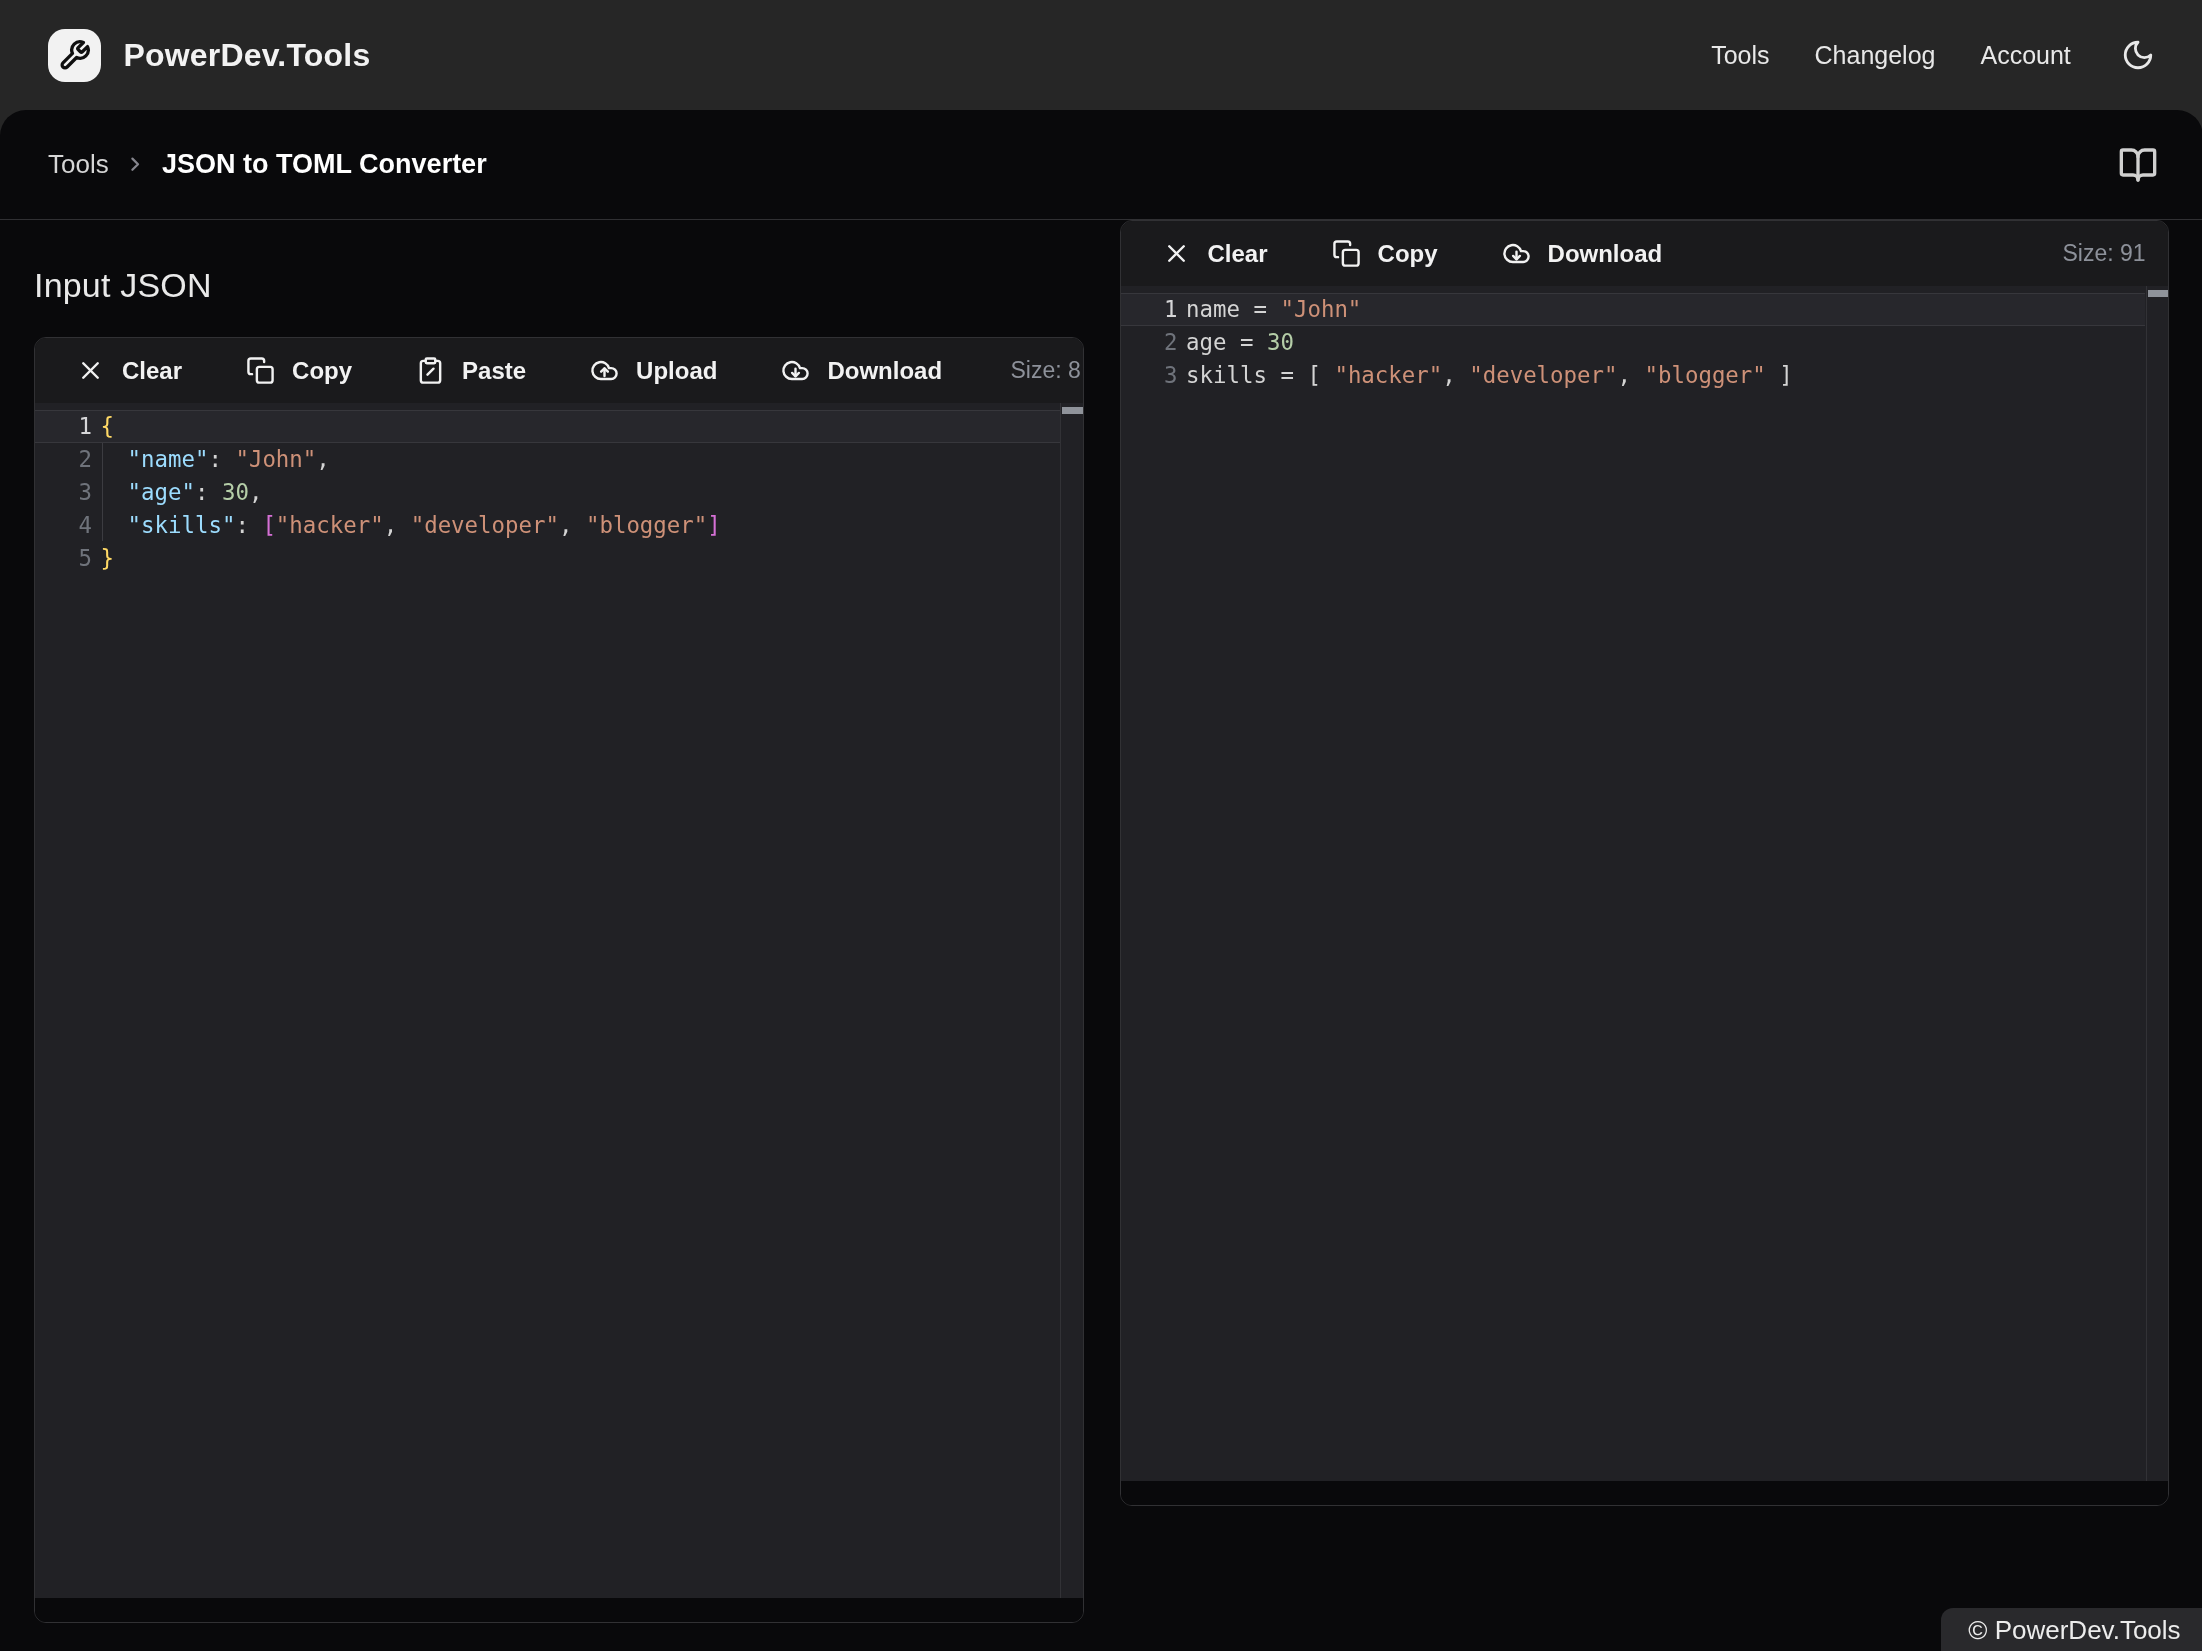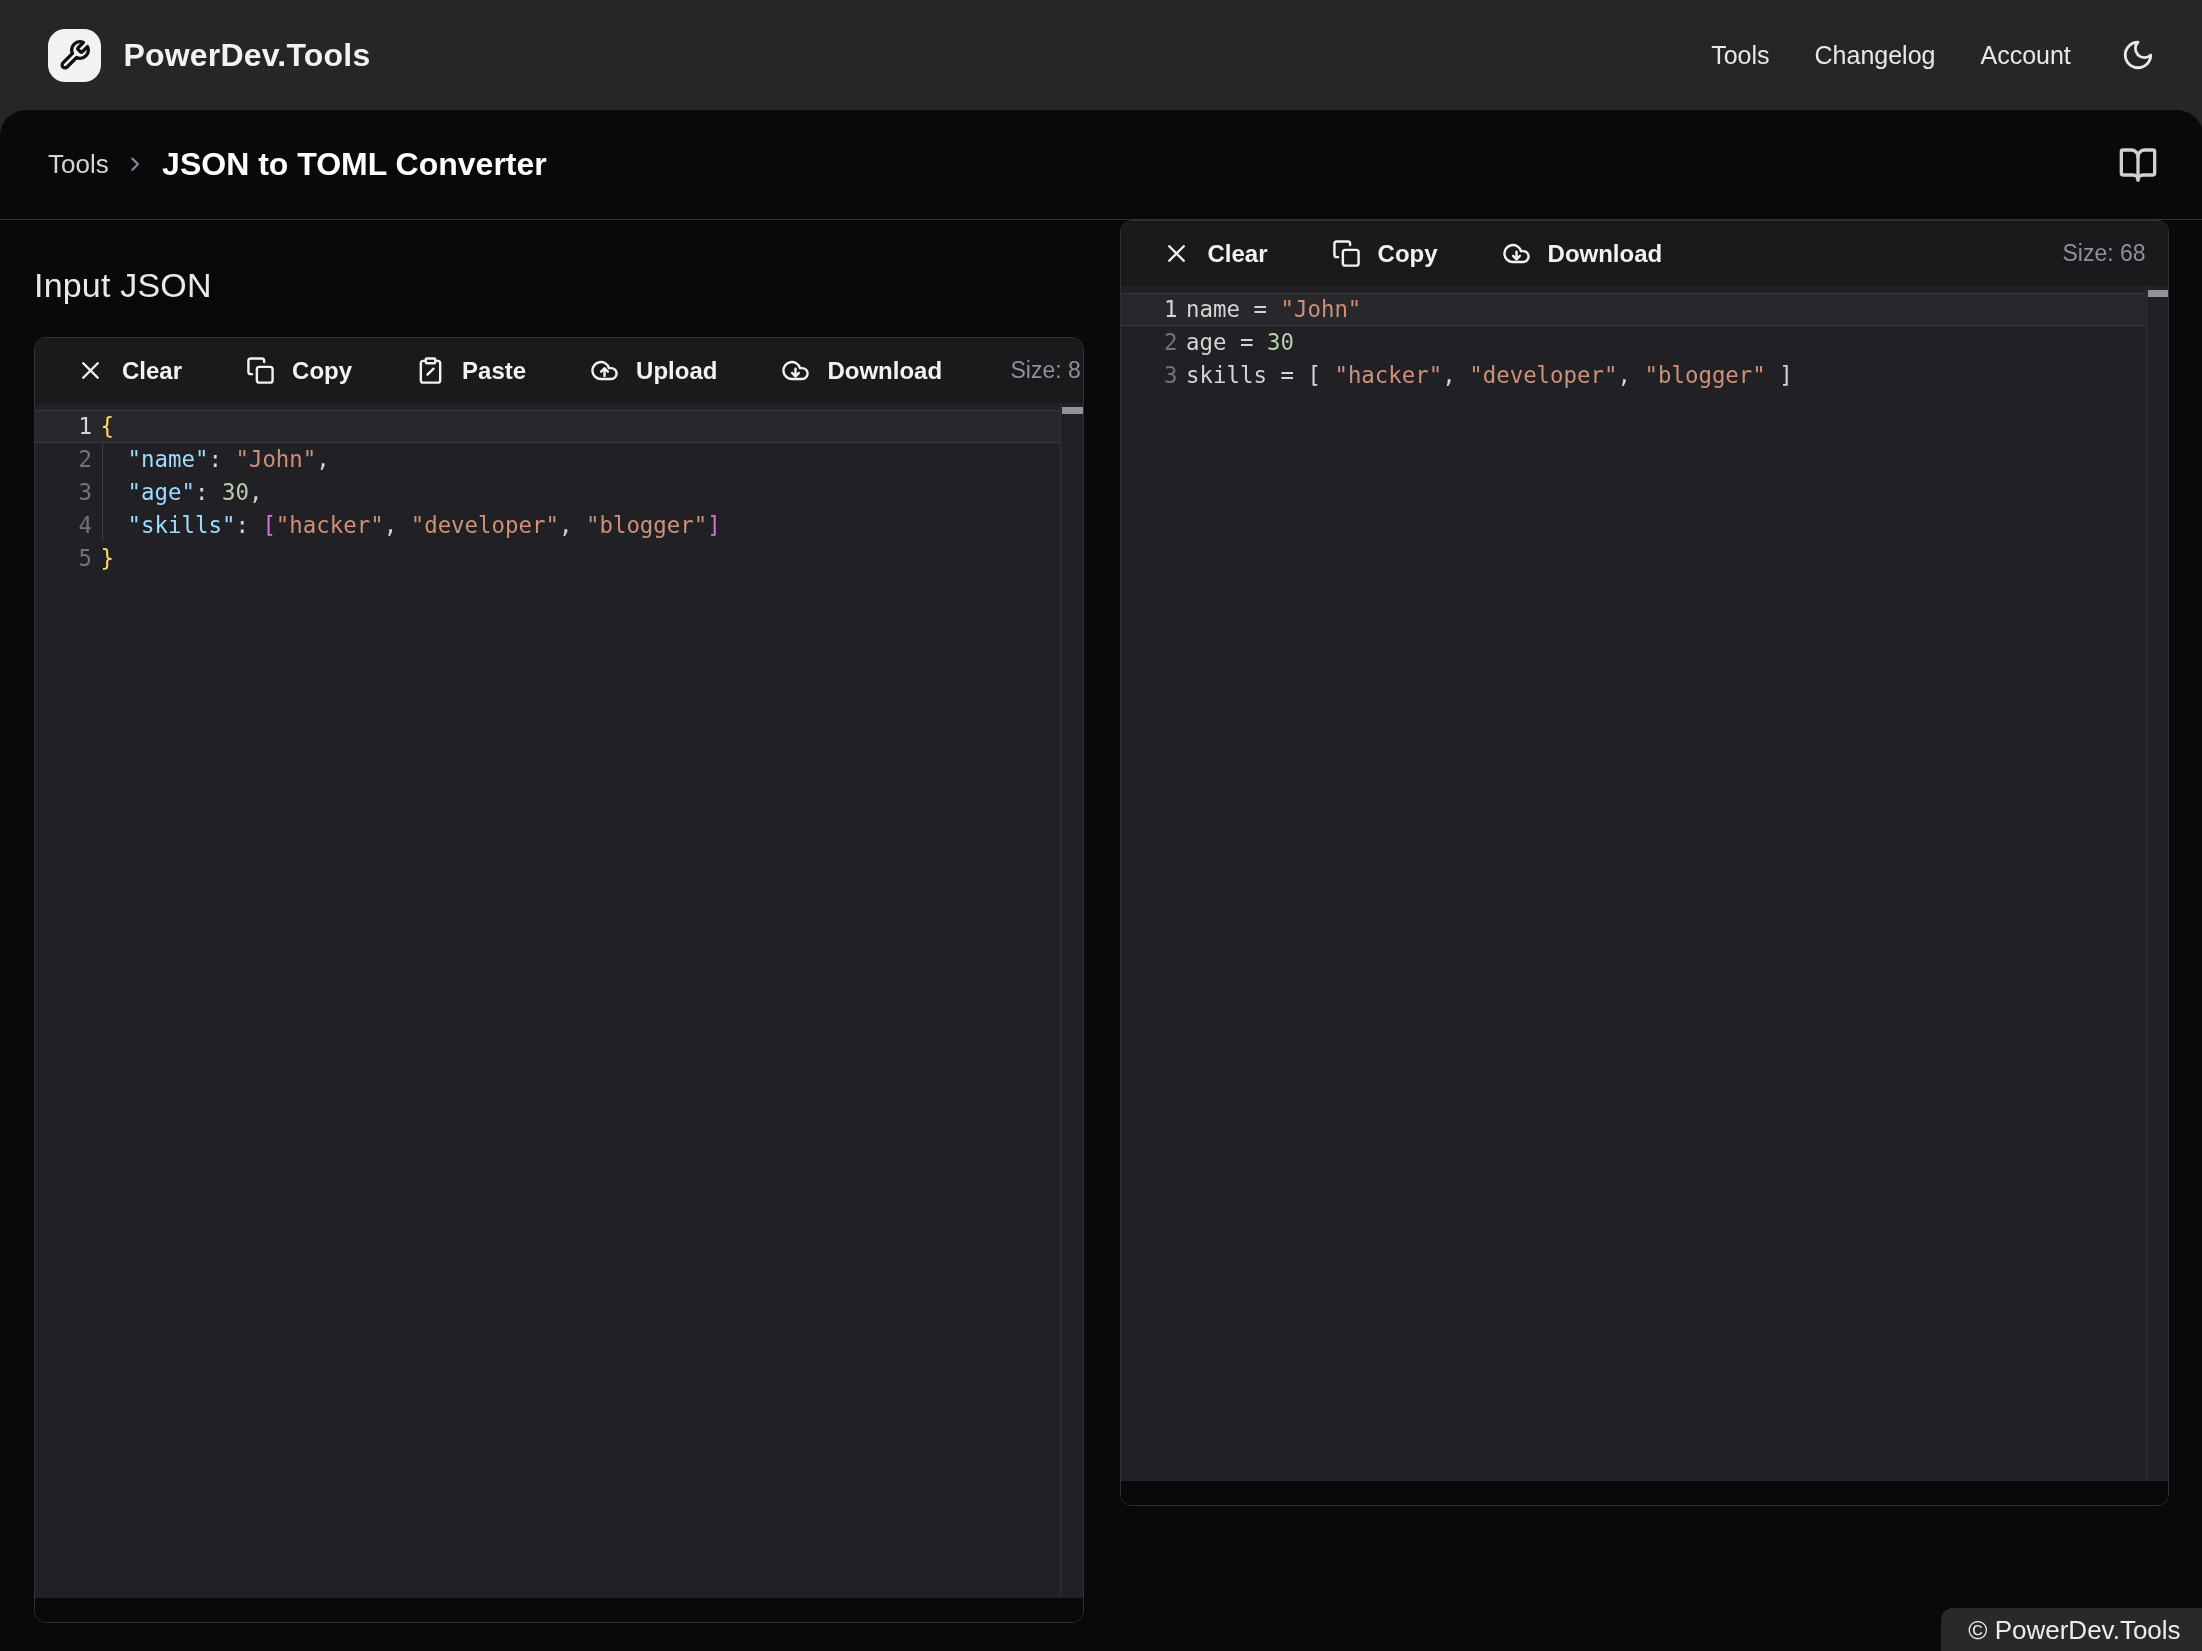--- a/index.html
+++ b/index.html
@@ -20,21 +20,21 @@
   .nav-right { margin-left:auto; display:flex; align-items:center; gap:45px; }
   .nav-link { font-size:25px; color:#e8e8e8; cursor:pointer; }
   .theme-toggle { color:#e8e8e8; cursor:pointer; margin-left:5.2px; }
 
   
   .container { height:1542px; background:#09090b; border-radius:26px 26px 0 0; overflow:hidden; }
 
   .breadcrumb-bar { height:110px; display:flex; align-items:center; padding:0 45px 0 48px; border-bottom:1.7px solid #303033; }
   .crumb { font-size:26px; color:#d6d6d6; cursor:pointer; }
   .crumb-sep { margin:0 15.5px; color:#85858d; display:flex; align-items:center; }
-  .crumb-title { font-size:32px; font-weight:700; color:#ffffff; }
+  .crumb-title { font-size:27px; font-weight:700; color:#ffffff; }
   .doc-icon { margin-left:auto; color:#d0d0d0; cursor:pointer; }
 
   
   .content { padding:0 34px; }
   .panels { display:flex; gap:36px; }
   .panel-col { flex:1; min-width:0; }
   .panel-heading { font-size:34px; font-weight:400; color:#e9e9e9; margin:45px 0 32px 0; line-height:40px; letter-spacing:0.2px; }
 
   .panel { height:1286px; border:0.9px solid #313134; border-radius:12px; background:#09090b; overflow:hidden; display:flex; flex-direction:column; }
   .toolbar { height:65px; flex:none; background:#1a1a1c; display:flex; align-items:center; padding-left:41px; }
@@ -226,21 +226,21 @@
             <span class="tbtn">
               <span>
                 <svg width="29" height="29" viewBox="0 0 24 24" fill="none" stroke="currentColor" stroke-width="2" stroke-linecap="round" stroke-linejoin="round">
                     <path d="M17.5 19H9a7 7 0 1 1 6.71-9h1.79a4.5 4.5 0 1 1 0 9Z"></path>
                     <path d="M12 10.5v6"></path>
                     <path d="m9.2 14 2.8 2.8 2.8-2.8"></path>
                   </svg>
               </span>
               <span>Download</span>
             </span>
-            <span class="size-label pad">Size: 68</span>
+            <span class="size-label pad">Size: 91</span>
           </div>
           <div class="editor">
             <div class="vscrollbar">
               <div class="vthumb"></div>
             </div>
           <div class="line active">
                 <span class="ln">1</span>
                 <span class="code"><span class="tk-tomlkey">name</span><span class="tk-punct"> = </span><span class="tk-string">"John"</span></span>
               </div>
               <div class="line">

